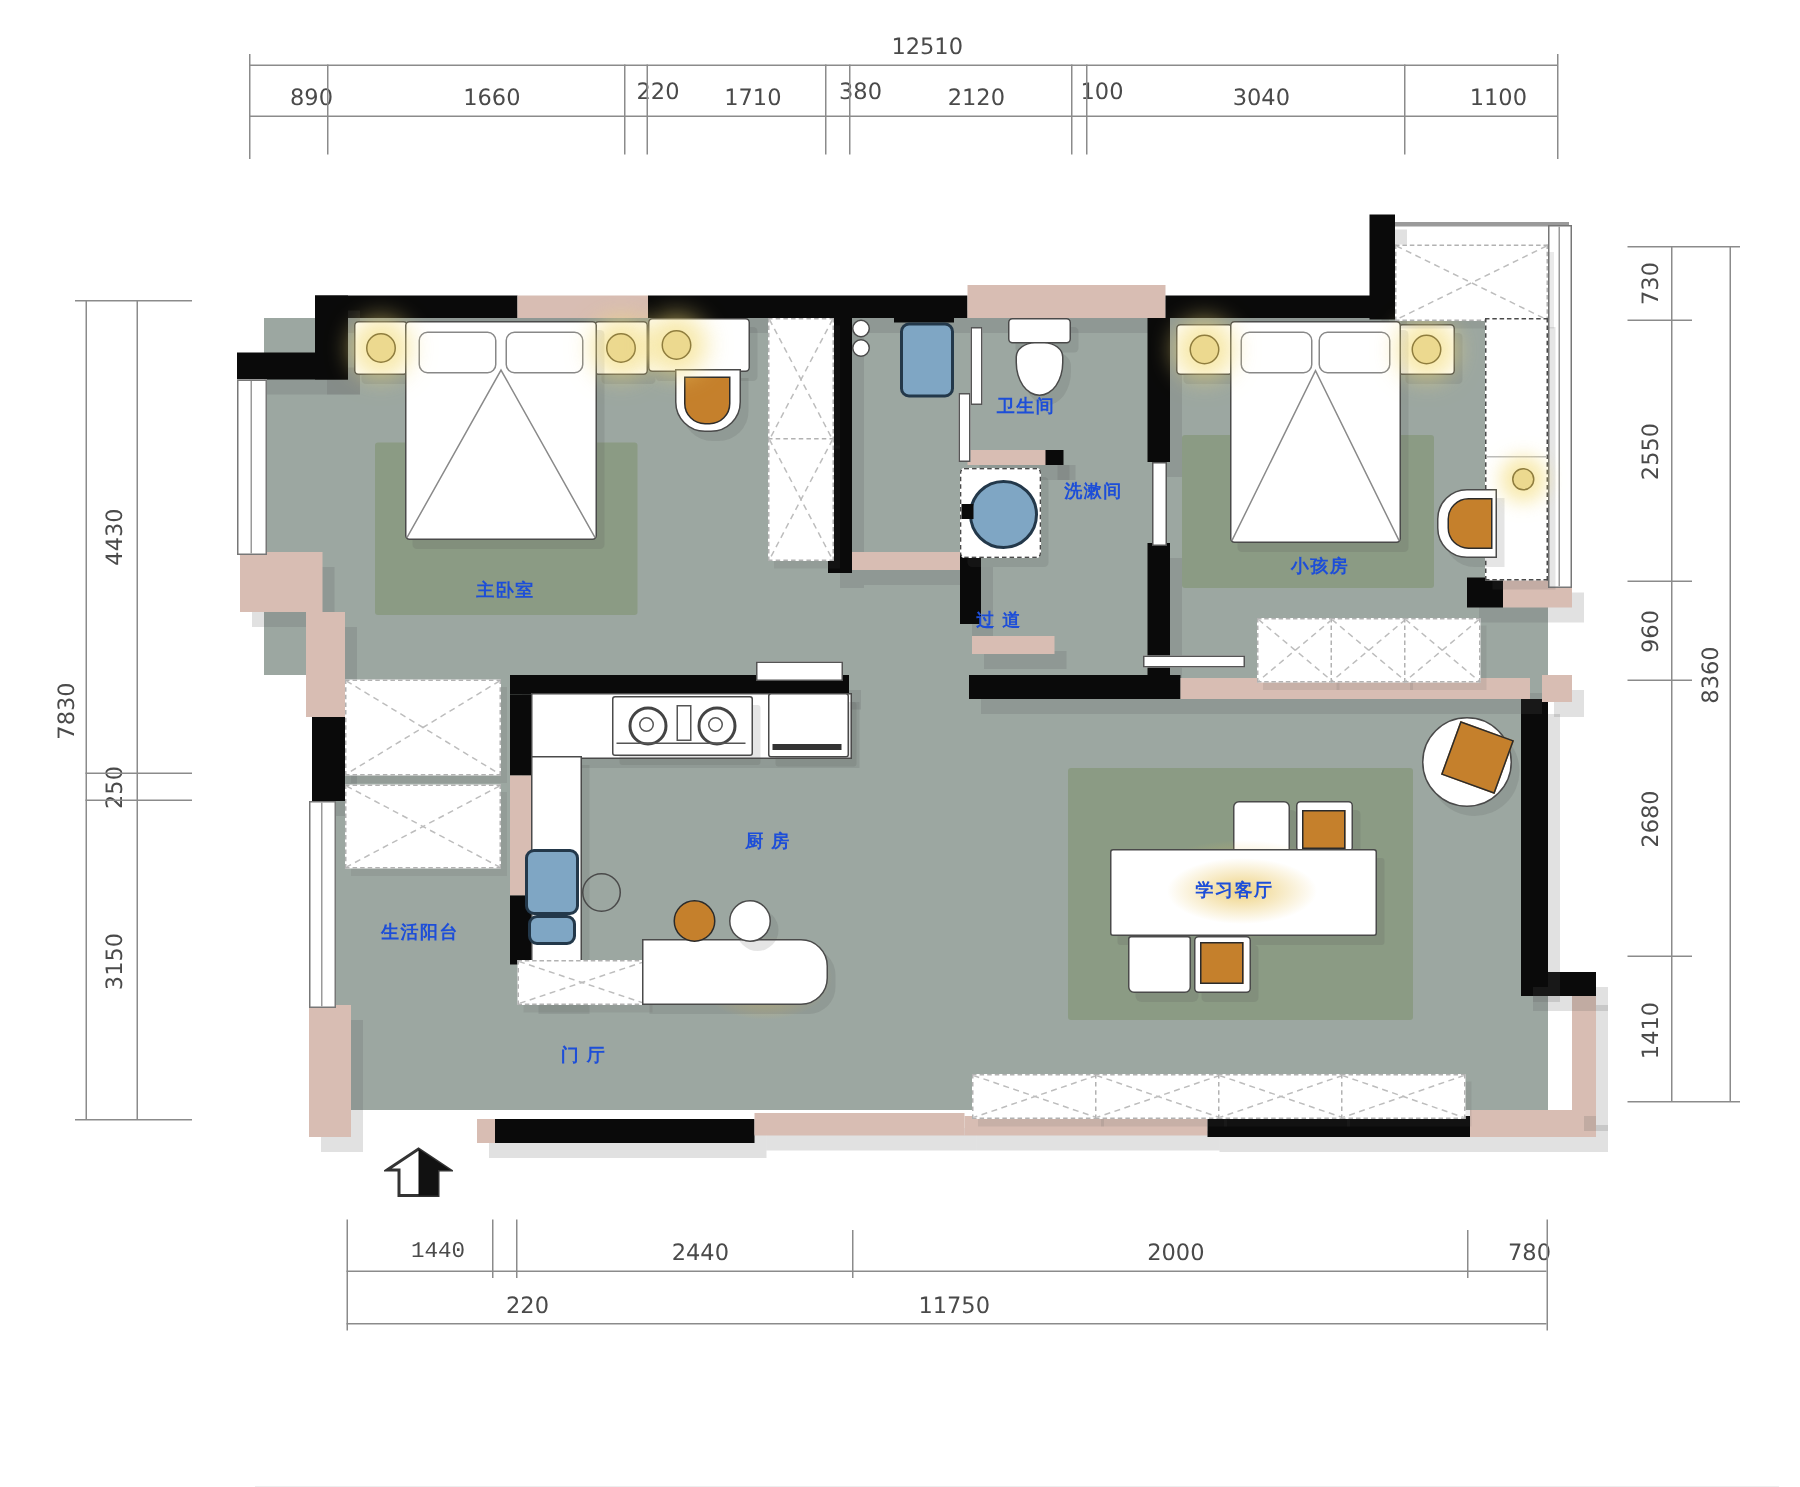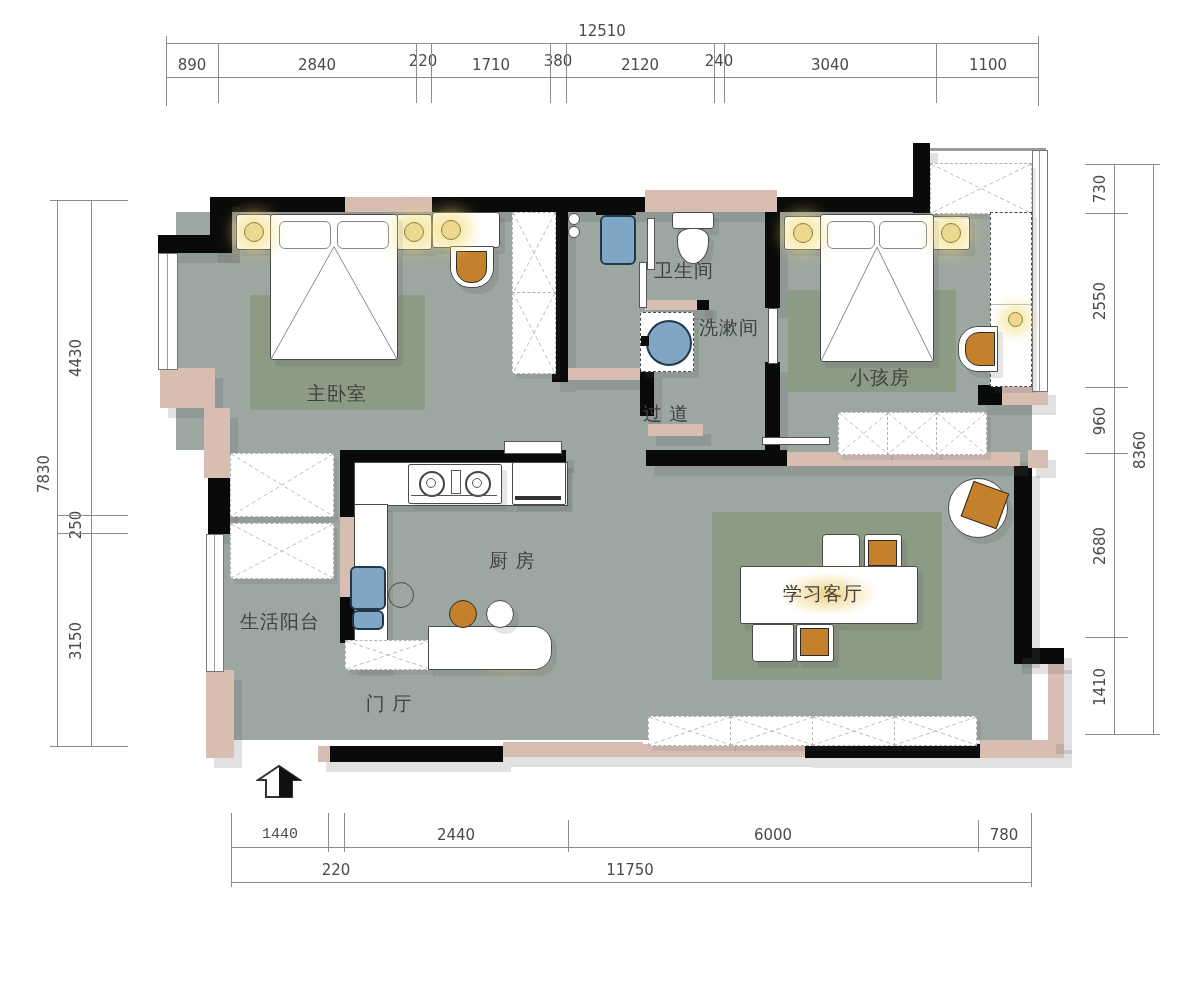--- a/index.html
+++ b/index.html
@@ -28,43 +28,43 @@
         border:1px solid #8f7d3e;box-shadow:0 0 16px 10px rgba(243,220,120,.65);}
   .lampS{position:absolute;width:13px;height:13px;border-radius:50%;background:#ecd98f;
         border:1px solid #8f7d3e;box-shadow:0 0 12px 8px rgba(243,220,120,.6);}
   .glow{position:absolute;border-radius:50%;background:radial-gradient(closest-side,rgba(233,196,90,.75),rgba(233,196,90,0));}
   .blue{position:absolute;background:#7fa6c4;border:2px solid #23384a;border-radius:6px;}
   .orange{position:absolute;background:#c5802c;border:1.5px solid #2b2b2b;}
   .circle{border-radius:50%;}
   .burner{position:absolute;width:22px;height:22px;border-radius:50%;border:2px solid #444;background:#fff;}
   .burner::after{content:"";position:absolute;left:5px;top:5px;width:8px;height:8px;border:1.5px solid #555;border-radius:50%;}
   
-  .room-label{position:absolute;transform:translate(-50%,-50%);color:#404040;font-size:19px;
-              letter-spacing:1px;white-space:nowrap;font-weight:400;}
+  .room-label{position:absolute;transform:translate(-50%,-50%);color:#1d4ed8;font-size:12px;
+              letter-spacing:1px;white-space:nowrap;font-weight:700;}
   
   .dline{position:absolute;background:#8b8b8b;}
-  .dlabel{position:absolute;color:#4a4a4a;font-size:15px;text-align:center;white-space:nowrap;
+  .dlabel{position:absolute;color:#4a4a4a;font-size:15px;text-align:right;white-space:nowrap;
           font-family:"DejaVu Sans",sans-serif;}
   .dlabel-v{position:absolute;color:#4a4a4a;font-size:15px;text-align:center;white-space:nowrap;
           font-family:"DejaVu Sans",sans-serif;transform:rotate(-90deg);width:60px;}
 </style>
 </head>
 <body>
 
 <div class="canvas">
 
   <div class="dlabel" style="left:562px;top:22px;width:80px;">12510</div>
   <div class="dline" style="left:166px;top:43px;width:872px;height:1px;"></div>
   <div class="dlabel" style="left:162px;top:56px;width:60px;">890</div>
-  <div class="dlabel" style="left:287px;top:56px;width:60px;">2840</div>
+  <div class="dlabel" style="left:287px;top:56px;width:60px;">1660</div>
   <div class="dlabel" style="left:393px;top:52px;width:60px;">220</div>
   <div class="dlabel" style="left:461px;top:56px;width:60px;">1710</div>
   <div class="dlabel" style="left:528px;top:52px;width:60px;">380</div>
   <div class="dlabel" style="left:610px;top:56px;width:60px;">2120</div>
-  <div class="dlabel" style="left:689px;top:52px;width:60px;">240</div>
+  <div class="dlabel" style="left:689px;top:52px;width:60px;">100</div>
   <div class="dlabel" style="left:800px;top:56px;width:60px;">3040</div>
   <div class="dlabel" style="left:958px;top:56px;width:60px;">1100</div>
   <div class="dline" style="left:166px;top:77px;width:872px;height:1px;"></div>
   <div class="dline" style="left:166px;top:36px;width:1px;height:70px;"></div>
   <div class="dline" style="left:218px;top:43px;width:1px;height:60px;"></div>
   <div class="dline" style="left:416px;top:43px;width:1px;height:60px;"></div>
   <div class="dline" style="left:431px;top:43px;width:1px;height:60px;"></div>
   <div class="dline" style="left:550px;top:43px;width:1px;height:60px;"></div>
   <div class="dline" style="left:566px;top:43px;width:1px;height:60px;"></div>
   <div class="dline" style="left:714px;top:43px;width:1px;height:60px;"></div>
@@ -94,21 +94,21 @@
   <div class="dline" style="left:1085px;top:164px;width:75px;height:1px;"></div>
   <div class="dline" style="left:1085px;top:213px;width:43px;height:1px;"></div>
   <div class="dline" style="left:1085px;top:387px;width:43px;height:1px;"></div>
   <div class="dline" style="left:1085px;top:453px;width:43px;height:1px;"></div>
   <div class="dline" style="left:1085px;top:637px;width:43px;height:1px;"></div>
   <div class="dline" style="left:1085px;top:734px;width:75px;height:1px;"></div>
 
   <div class="dline" style="left:231px;top:847px;width:800px;height:1px;"></div>
   <div class="dlabel" style="left:250px;top:826px;width:60px;font-family:Liberation Mono, monospace;">1440</div>
   <div class="dlabel" style="left:426px;top:826px;width:60px;">2440</div>
-  <div class="dlabel" style="left:743px;top:826px;width:60px;">6000</div>
+  <div class="dlabel" style="left:743px;top:826px;width:60px;">2000</div>
   <div class="dlabel" style="left:974px;top:826px;width:60px;">780</div>
   <div class="dline" style="left:231px;top:882px;width:800px;height:1px;"></div>
   <div class="dlabel" style="left:306px;top:861px;width:60px;">220</div>
   <div class="dlabel" style="left:600px;top:861px;width:60px;">11750</div>
   <div class="dline" style="left:231px;top:813px;width:1px;height:74px;"></div>
   <div class="dline" style="left:328px;top:813px;width:1px;height:39px;"></div>
   <div class="dline" style="left:344px;top:813px;width:1px;height:39px;"></div>
   <div class="dline" style="left:568px;top:820px;width:1px;height:32px;"></div>
   <div class="dline" style="left:978px;top:820px;width:1px;height:32px;"></div>
   <div class="dline" style="left:1031px;top:813px;width:1px;height:74px;"></div>

